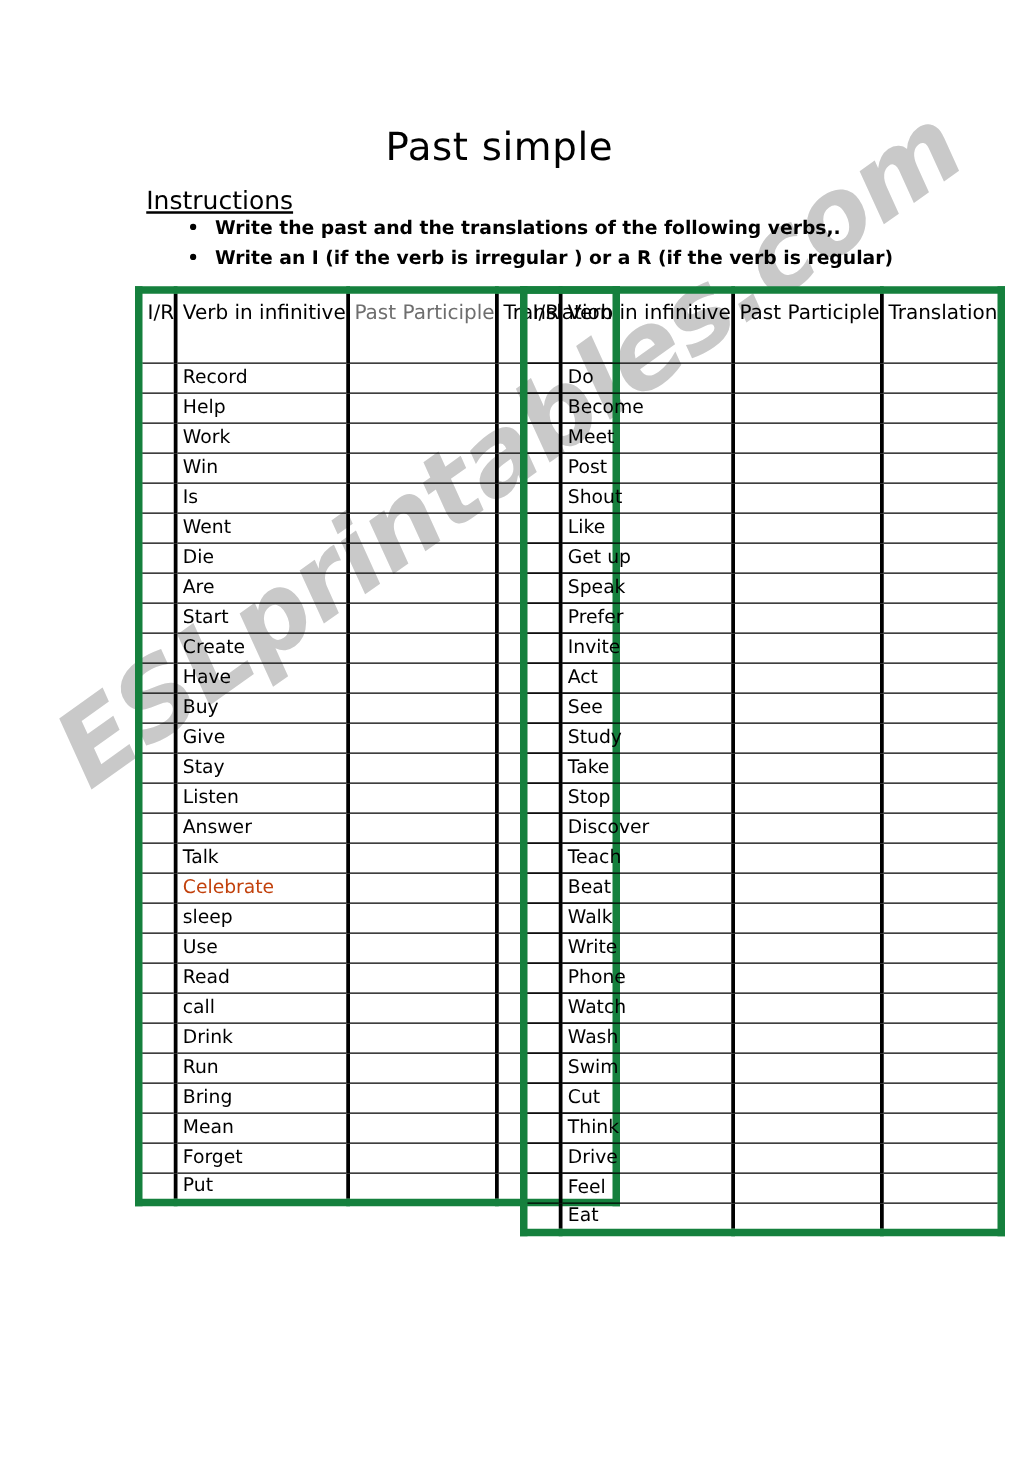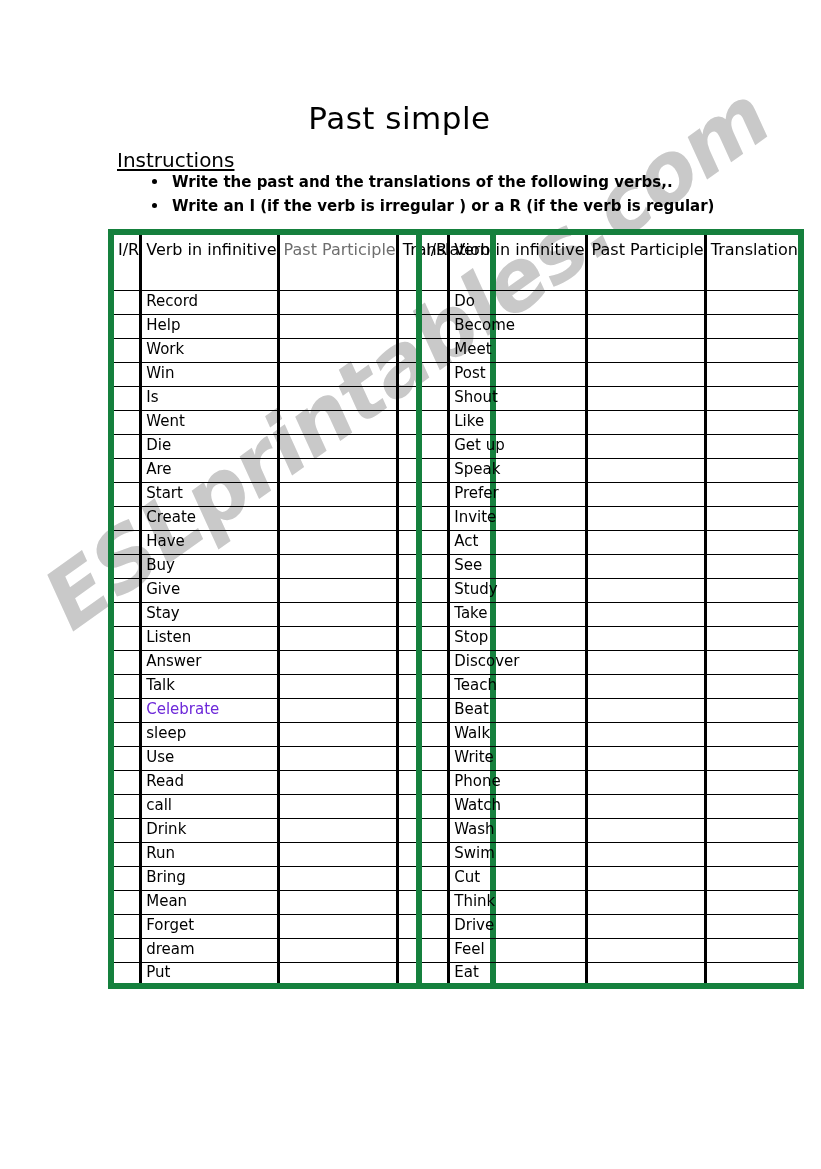--- a/index.html
+++ b/index.html
@@ -151,21 +151,21 @@
   .tbl.right col.c-vb { width: 89px;  }
   .tbl.right col.c-pp { width: 88px;  }
   .tbl.right col.c-tr { width: 99px;  }
 
   
   .faint {
     color: #6e6e6e;
     font-size: 13px;
   }
   .cell-faint {
-    color: #6d28d9;
+    color: #c2410c;
     font-size: 13px;
     margin-top: 32px;
   }
 </style>
 </head>
 <body>
 
 <div class="page">
 
   <div class="watermark">ESLprintables.com</div>
@@ -360,26 +360,20 @@
             <td></td>
           </tr>
           <tr>
             <td></td>
             <td>Forget</td>
             <td></td>
             <td></td>
           </tr>
           <tr>
             <td></td>
-            <td>dream</td>
-            <td></td>
-            <td></td>
-          </tr>
-          <tr>
-            <td></td>
             <td>Put</td>
             <td></td>
             <td></td>
           </tr>
         </tbody>
     </table>
 
     <table class="tbl right" id="right-table">
       <colgroup>
         <col class="c-ir">

